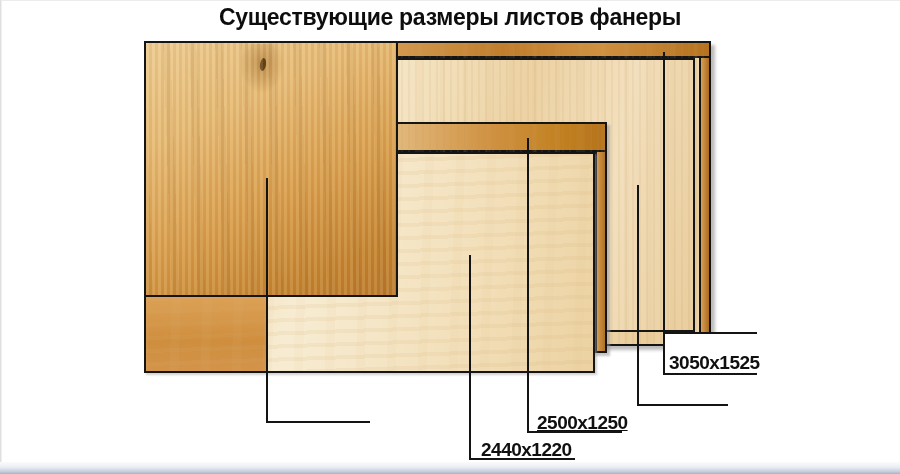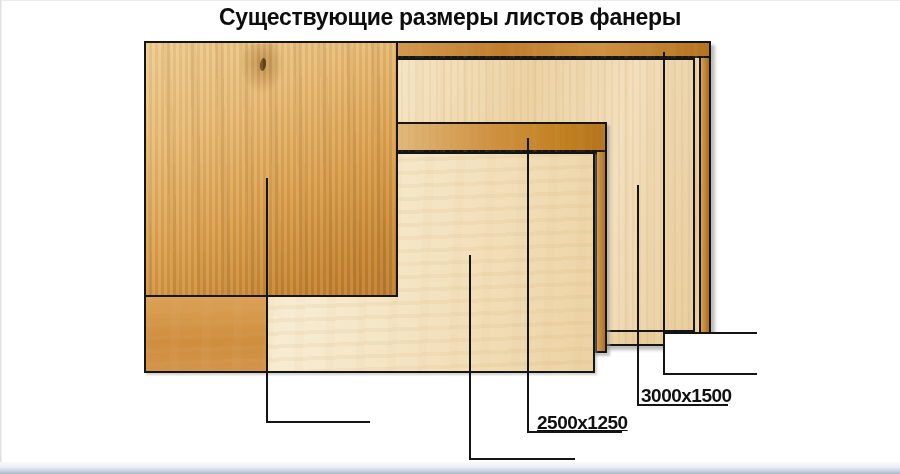--- a/index.html
+++ b/index.html
@@ -155,20 +155,21 @@
 
   <div class="vline" style="left:527px;top:138px;height:295px;"></div>
   <div class="hline" style="left:527px;top:431px;width:95px;"></div>
 
   <div class="vline" style="left:637px;top:185px;height:221px;"></div>
   <div class="hline" style="left:637px;top:404px;width:91px;"></div>
 
   <div class="vline" style="left:663px;top:52px;height:323px;"></div>
   <div class="hline" style="left:663px;top:373px;width:94px;"></div>
 
+  <div class="size-label" style="left:481px;top:439px;">2440x1220</div>
   <div class="size-label" style="left:537px;top:412px;text-decoration:underline;">2500x1250</div>
-  <div class="size-label" style="left:641px;top:385px;">3000x1500</div>
+  <div class="size-label" style="left:669px;top:352px;">3050x1525</div>
 
   <div class="abs top-edge"></div>
   <div class="abs left-edge"></div>
   <div class="abs bottom-bar"></div>
 
 </div>
 
 </body></html>

